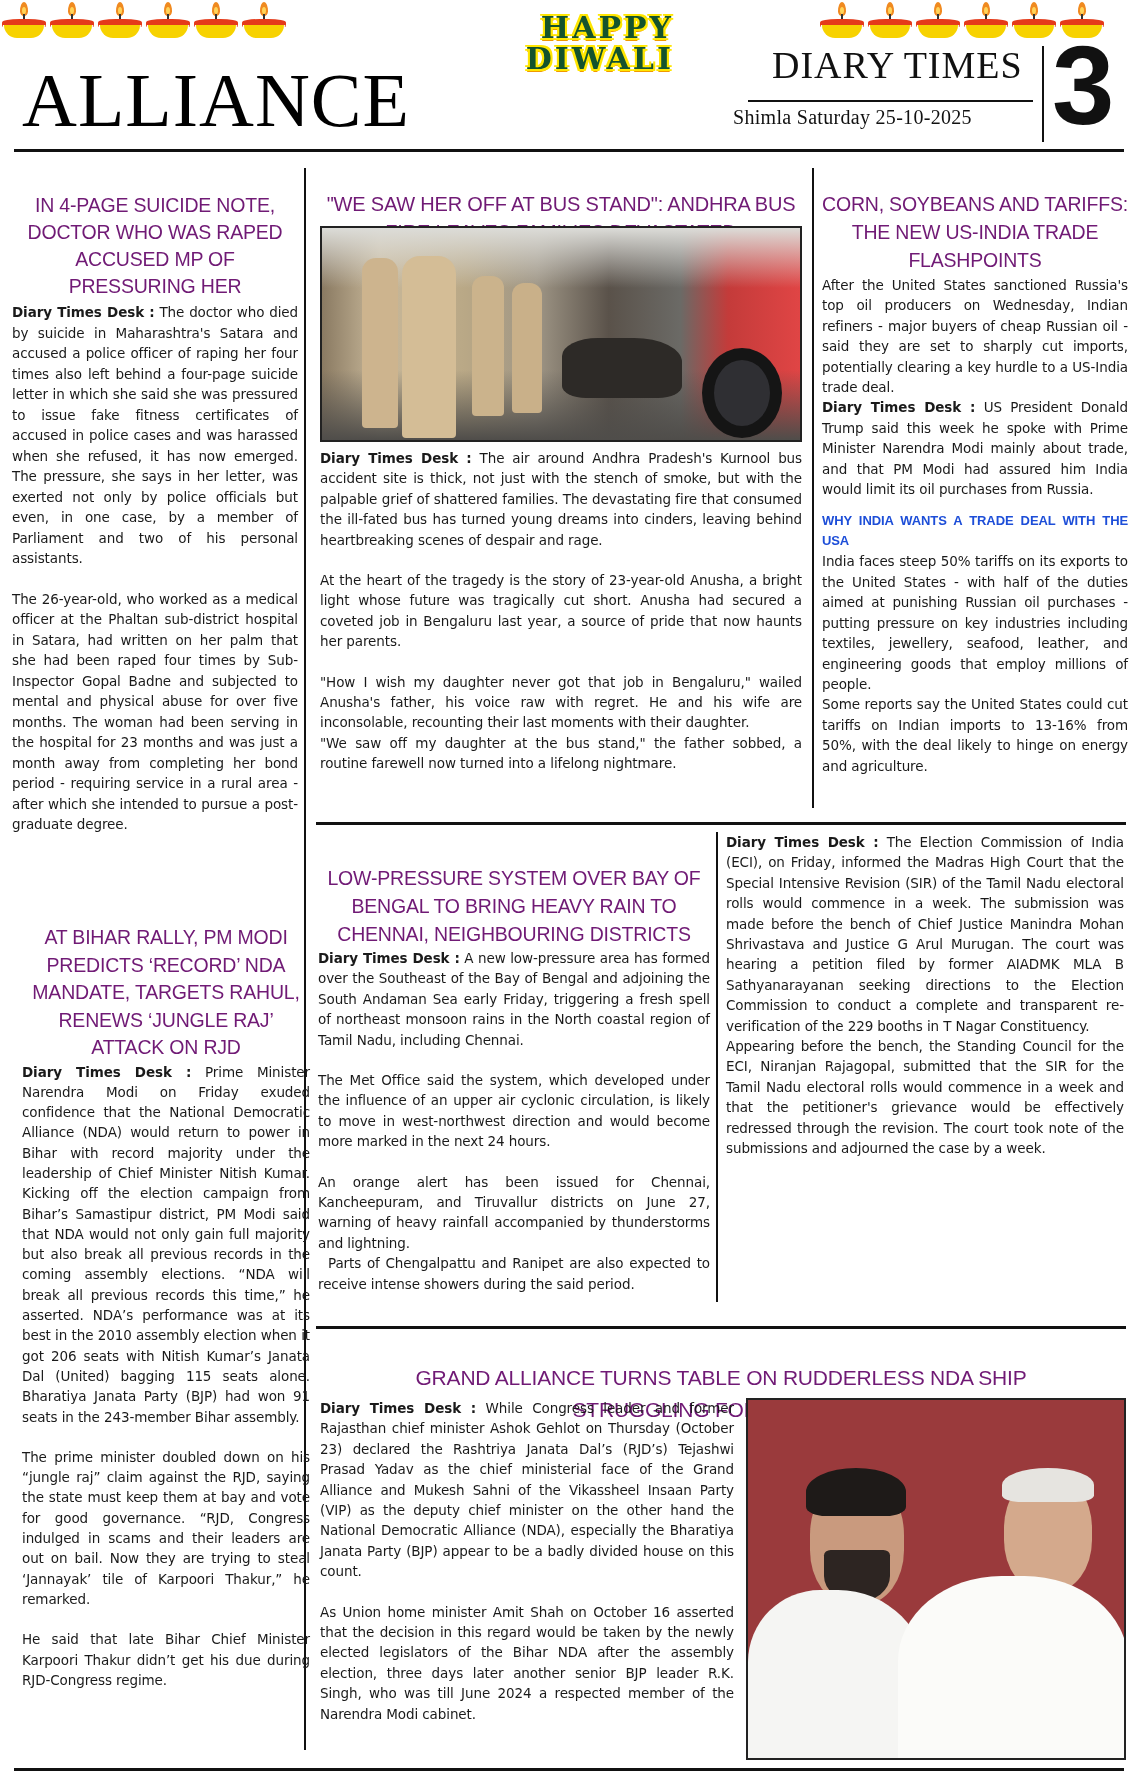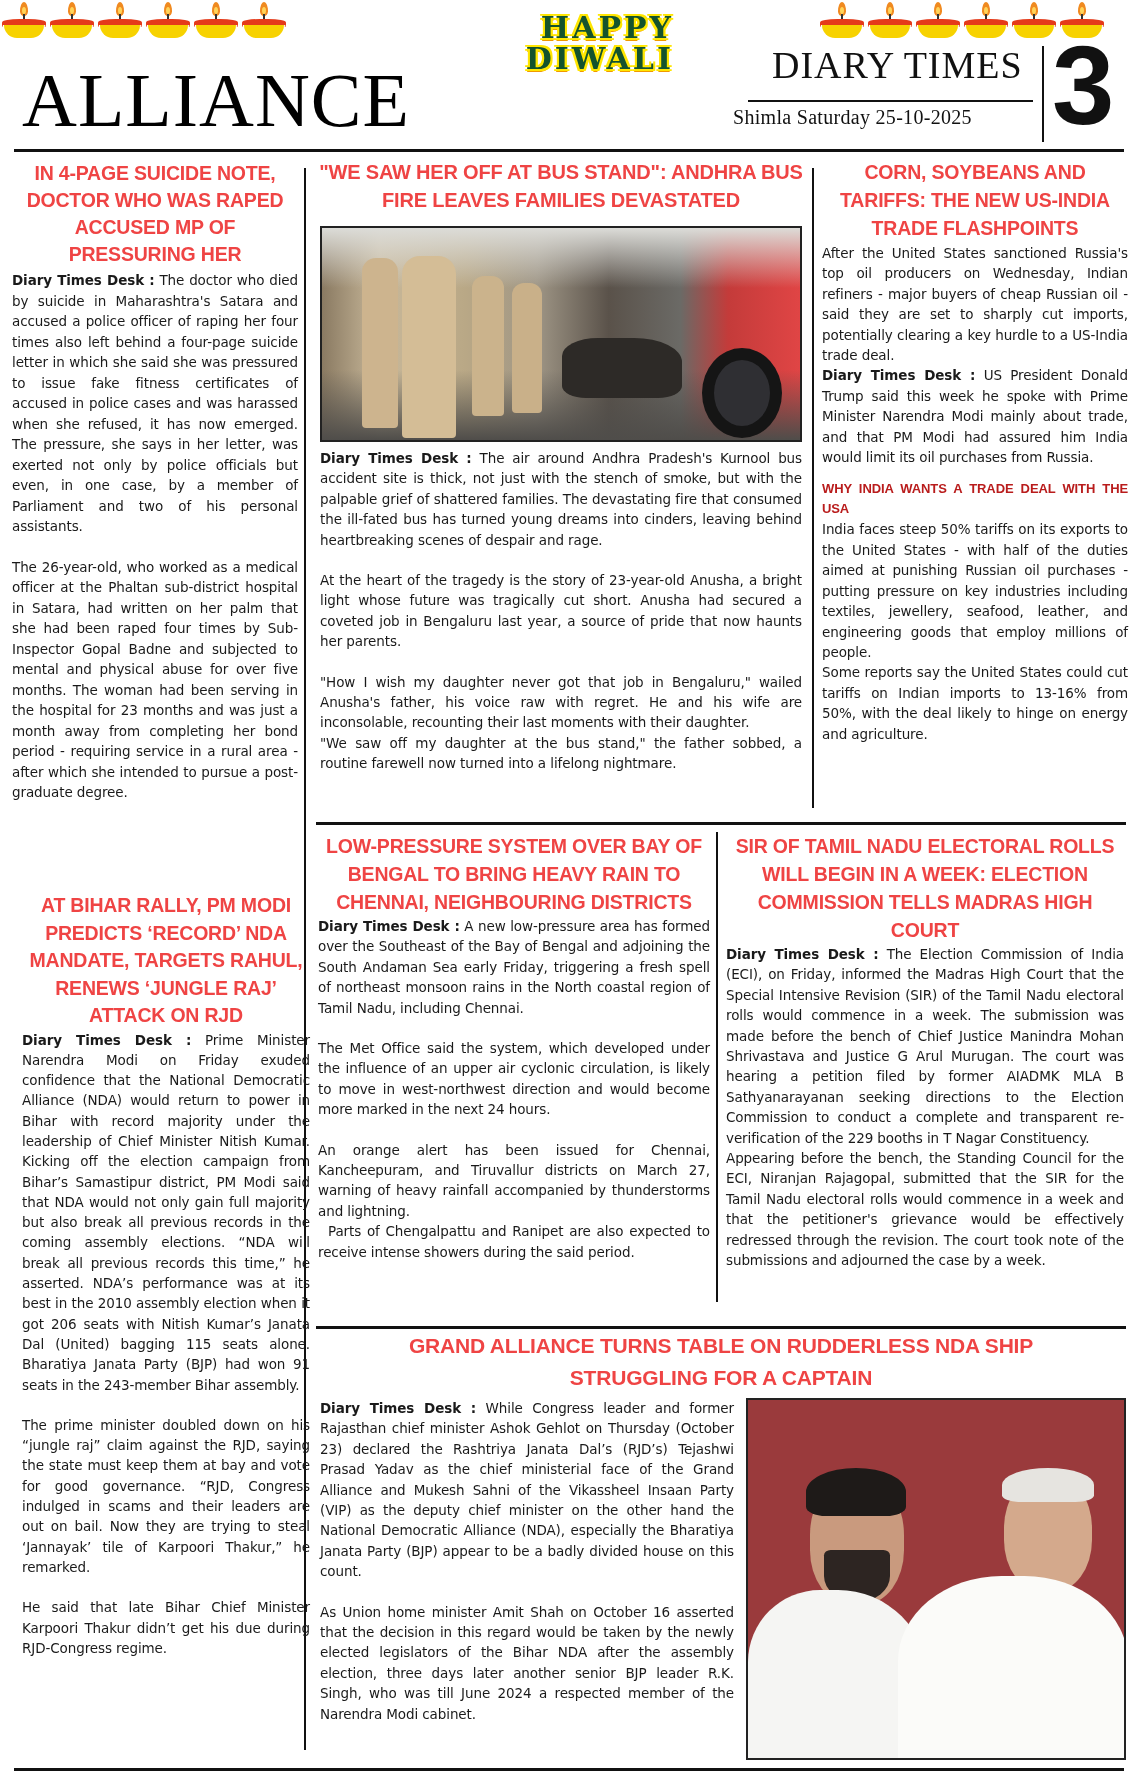--- a/index.html
+++ b/index.html
@@ -25,26 +25,26 @@
   .vsep { position: absolute; left: 1042px; top: 46px; width: 2px; height: 96px; background: #111; }
   .page-num { position: absolute; left: 1052px; top: 30px; font-family: "Liberation Sans", sans-serif; font-weight: bold; font-size: 112px; line-height: 1; }
   .top-rule { position: absolute; left: 14px; top: 149px; width: 1110px; height: 3px; background: #111; }
 
   
   .col-rule { position: absolute; width: 2px; background: #111; }
   .h-rule { position: absolute; height: 3px; background: #111; }
 
   
   .article { position: absolute; }
-  .headline { font-family: "Liberation Sans", sans-serif; font-weight: bold; text-align: center; text-transform: uppercase; color: #ef4444; letter-spacing: -0.2px; }
+  .headline { font-family: "Liberation Sans", sans-serif; font-weight: normal; text-align: center; text-transform: uppercase; color: #701a75; letter-spacing: -0.2px; margin-top: 32px; }
   .body { font-family: "DejaVu Sans", sans-serif; text-align: justify; color: #1a1a1a; }
   .body p { margin: 0; }
   .body p.gap { margin-top: 20px; }
   .desk { font-weight: bold; }
-  .subhead { font-family: "Liberation Sans", sans-serif; font-weight: bold; text-transform: uppercase; font-size: 13px; line-height: 20px; margin-top: 12px; color: #b91c1c; }
+  .subhead { font-family: "Liberation Sans", sans-serif; font-weight: bold; text-transform: uppercase; font-size: 13px; line-height: 20px; margin-top: 12px; color: #1d4ed8; }
 
   .photo { position: absolute; border: 2px solid #222; overflow: hidden; }
 </style>
 </head>
 <body>
 
 <div class="diya-row" style="left:2px;">
   <div class="diya">
       <div class="flame"></div>
       <div class="wick"></div>
@@ -192,27 +192,26 @@
     <p>India faces steep 50% tariffs on its exports to the United States - with half of the duties aimed at punishing Russian oil purchases - putting pressure on key industries including textiles, jewellery, seafood, leather, and engineering goods that employ millions of people.</p>
     <p>Some reports say the United States could cut tariffs on Indian imports to 13-16% from 50%, with the deal likely to hinge on energy and agriculture.</p>
   </div>
 </div>
 
 <div class="article" style="left:318px; top:832px; width:392px;">
   <div class="headline" style="font-size:19.5px; line-height:28px;">LOW-PRESSURE SYSTEM OVER BAY OF BENGAL TO BRING HEAVY RAIN TO CHENNAI, NEIGHBOURING DISTRICTS</div>
   <div class="body" style="font-size:13.5px; line-height:20.4px; margin-top:0px; letter-spacing:-0.1px;">
     <p><span class="desk">Diary Times Desk :</span> <span>A new low-pressure area has formed over the Southeast of the Bay of Bengal and adjoining the South Andaman Sea early Friday, triggering a fresh spell of northeast monsoon rains in the North coastal region of Tamil Nadu, including Chennai.</span></p>
     <p class="gap">The Met Office said the system, which developed under the influence of an upper air cyclonic circulation, is likely to move in west-northwest direction and would become more marked in the next 24 hours.</p>
-    <p class="gap">An orange alert has been issued for Chennai, Kancheepuram, and Tiruvallur districts on March 27, warning of heavy rainfall accompanied by thunderstorms and lightning.</p>
+    <p class="gap">An orange alert has been issued for Chennai, Kancheepuram, and Tiruvallur districts on June 27, warning of heavy rainfall accompanied by thunderstorms and lightning.</p>
     <p style="text-indent:10px;">Parts of Chengalpattu and Ranipet are also expected to receive intense showers during the said period.</p>
   </div>
 </div>
 
 <div class="article" style="left:726px; top:832px; width:398px;">
-  <div class="headline" style="font-size:19.5px; line-height:28px;">SIR OF TAMIL NADU ELECTORAL ROLLS WILL BEGIN IN A WEEK: ELECTION COMMISSION TELLS MADRAS HIGH COURT</div>
   <div class="body" style="font-size:13.5px; line-height:20.4px; margin-top:0px; letter-spacing:-0.1px;">
     <p><span class="desk">Diary Times Desk :</span> <span>The Election Commission of India (ECI), on Friday, informed the Madras High Court that the Special Intensive Revision (SIR) of the Tamil Nadu electoral rolls would commence in a week. The submission was made before the bench of Chief Justice Manindra Mohan Shrivastava and Justice G Arul Murugan. The court was hearing a petition filed by former AIADMK MLA B Sathyanarayanan seeking directions to the Election Commission to conduct a complete and transparent re-verification of the 229 booths in T Nagar Constituency.</span></p>
     <p>Appearing before the bench, the Standing Council for the ECI, Niranjan Rajagopal, submitted that the SIR for the Tamil Nadu electoral rolls would commence in a week and that the petitioner's grievance would be effectively redressed through the revision. The court took note of the submissions and adjourned the case by a week.</p>
   </div>
 </div>
 
 <div class="article" style="left:318px; top:1330px; width:806px;">
   <div class="headline" style="font-size:21px; line-height:32px; padding:0 90px;">GRAND ALLIANCE TURNS TABLE ON RUDDERLESS NDA SHIP STRUGGLING FOR A CAPTAIN</div>
 </div>
 <div class="article" style="left:320px; top:1398px; width:414px;">

